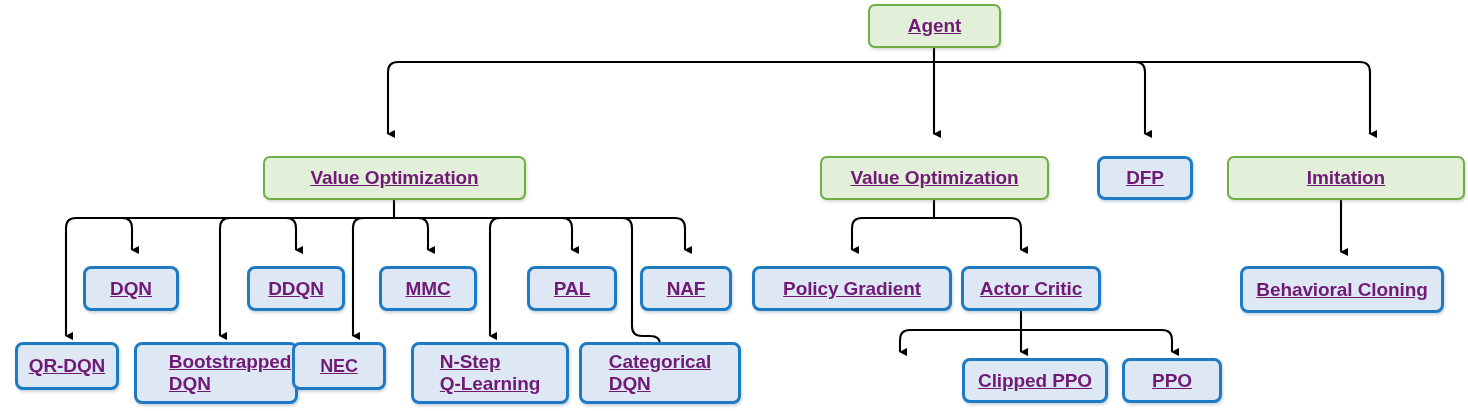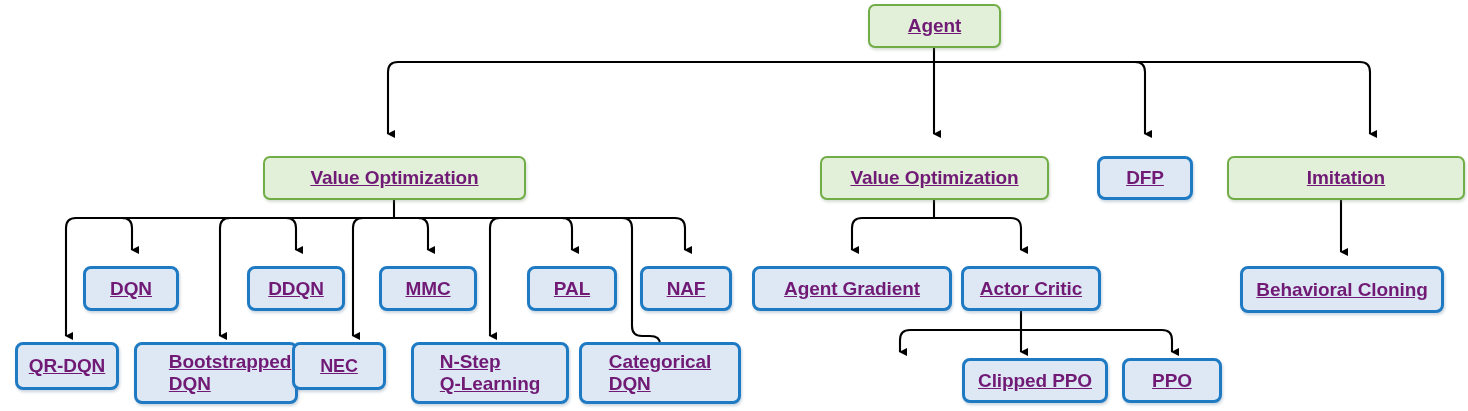--- a/index.html
+++ b/index.html
@@ -111,21 +111,21 @@
   <div class="node green" style="left:820px; top:156px; width:229px; height:44px; font-size:19px;">Value Optimization</div>
   <div class="node blue" style="left:1097px; top:156px; width:96px; height:44px; font-size:19px;">DFP</div>
   <div class="node green" style="left:1227px; top:156px; width:238px; height:44px; font-size:19px;">Imitation</div>
 
   <div class="node blue-round" style="left:83px; top:266px; width:96px; height:45px; font-size:19px;">DQN</div>
   <div class="node blue-round" style="left:247px; top:266px; width:98px; height:45px; font-size:19px;">DDQN</div>
   <div class="node blue-round" style="left:379px; top:266px; width:98px; height:45px; font-size:19px;">MMC</div>
   <div class="node blue-round" style="left:527px; top:266px; width:90px; height:45px; font-size:19px;">PAL</div>
   <div class="node blue-round" style="left:640px; top:266px; width:92px; height:45px; font-size:19px;">NAF</div>
 
-  <div class="node blue-round" style="left:752px; top:266px; width:200px; height:45px; font-size:19px;">Agent Gradient</div>
+  <div class="node blue-round" style="left:752px; top:266px; width:200px; height:45px; font-size:19px;">Policy Gradient</div>
   <div class="node blue-round" style="left:961px; top:266px; width:140px; height:45px; font-size:19px;">Actor Critic</div>
   <div class="node blue-round" style="left:1240px; top:266px; width:204px; height:47px; font-size:19px;">Behavioral Cloning</div>
 
   <div class="node blue-round" style="left:15px; top:342px; width:104px; height:48px; font-size:19px;">QR-DQN</div>
   <div class="node blue-round" style="left:134px; top:342px; width:164px; height:62px; font-size:19px;padding-left:28px;">Bootstrapped
 DQN</div>
   <div class="node blue-round" style="left:292px; top:342px; width:94px; height:48px; font-size:18px;">NEC</div>
   <div class="node blue-round" style="left:411px; top:342px; width:158px; height:62px; font-size:19px;">N-Step
 Q-Learning</div>
   <div class="node blue-round" style="left:579px; top:342px; width:162px; height:62px; font-size:19px;">Categorical

